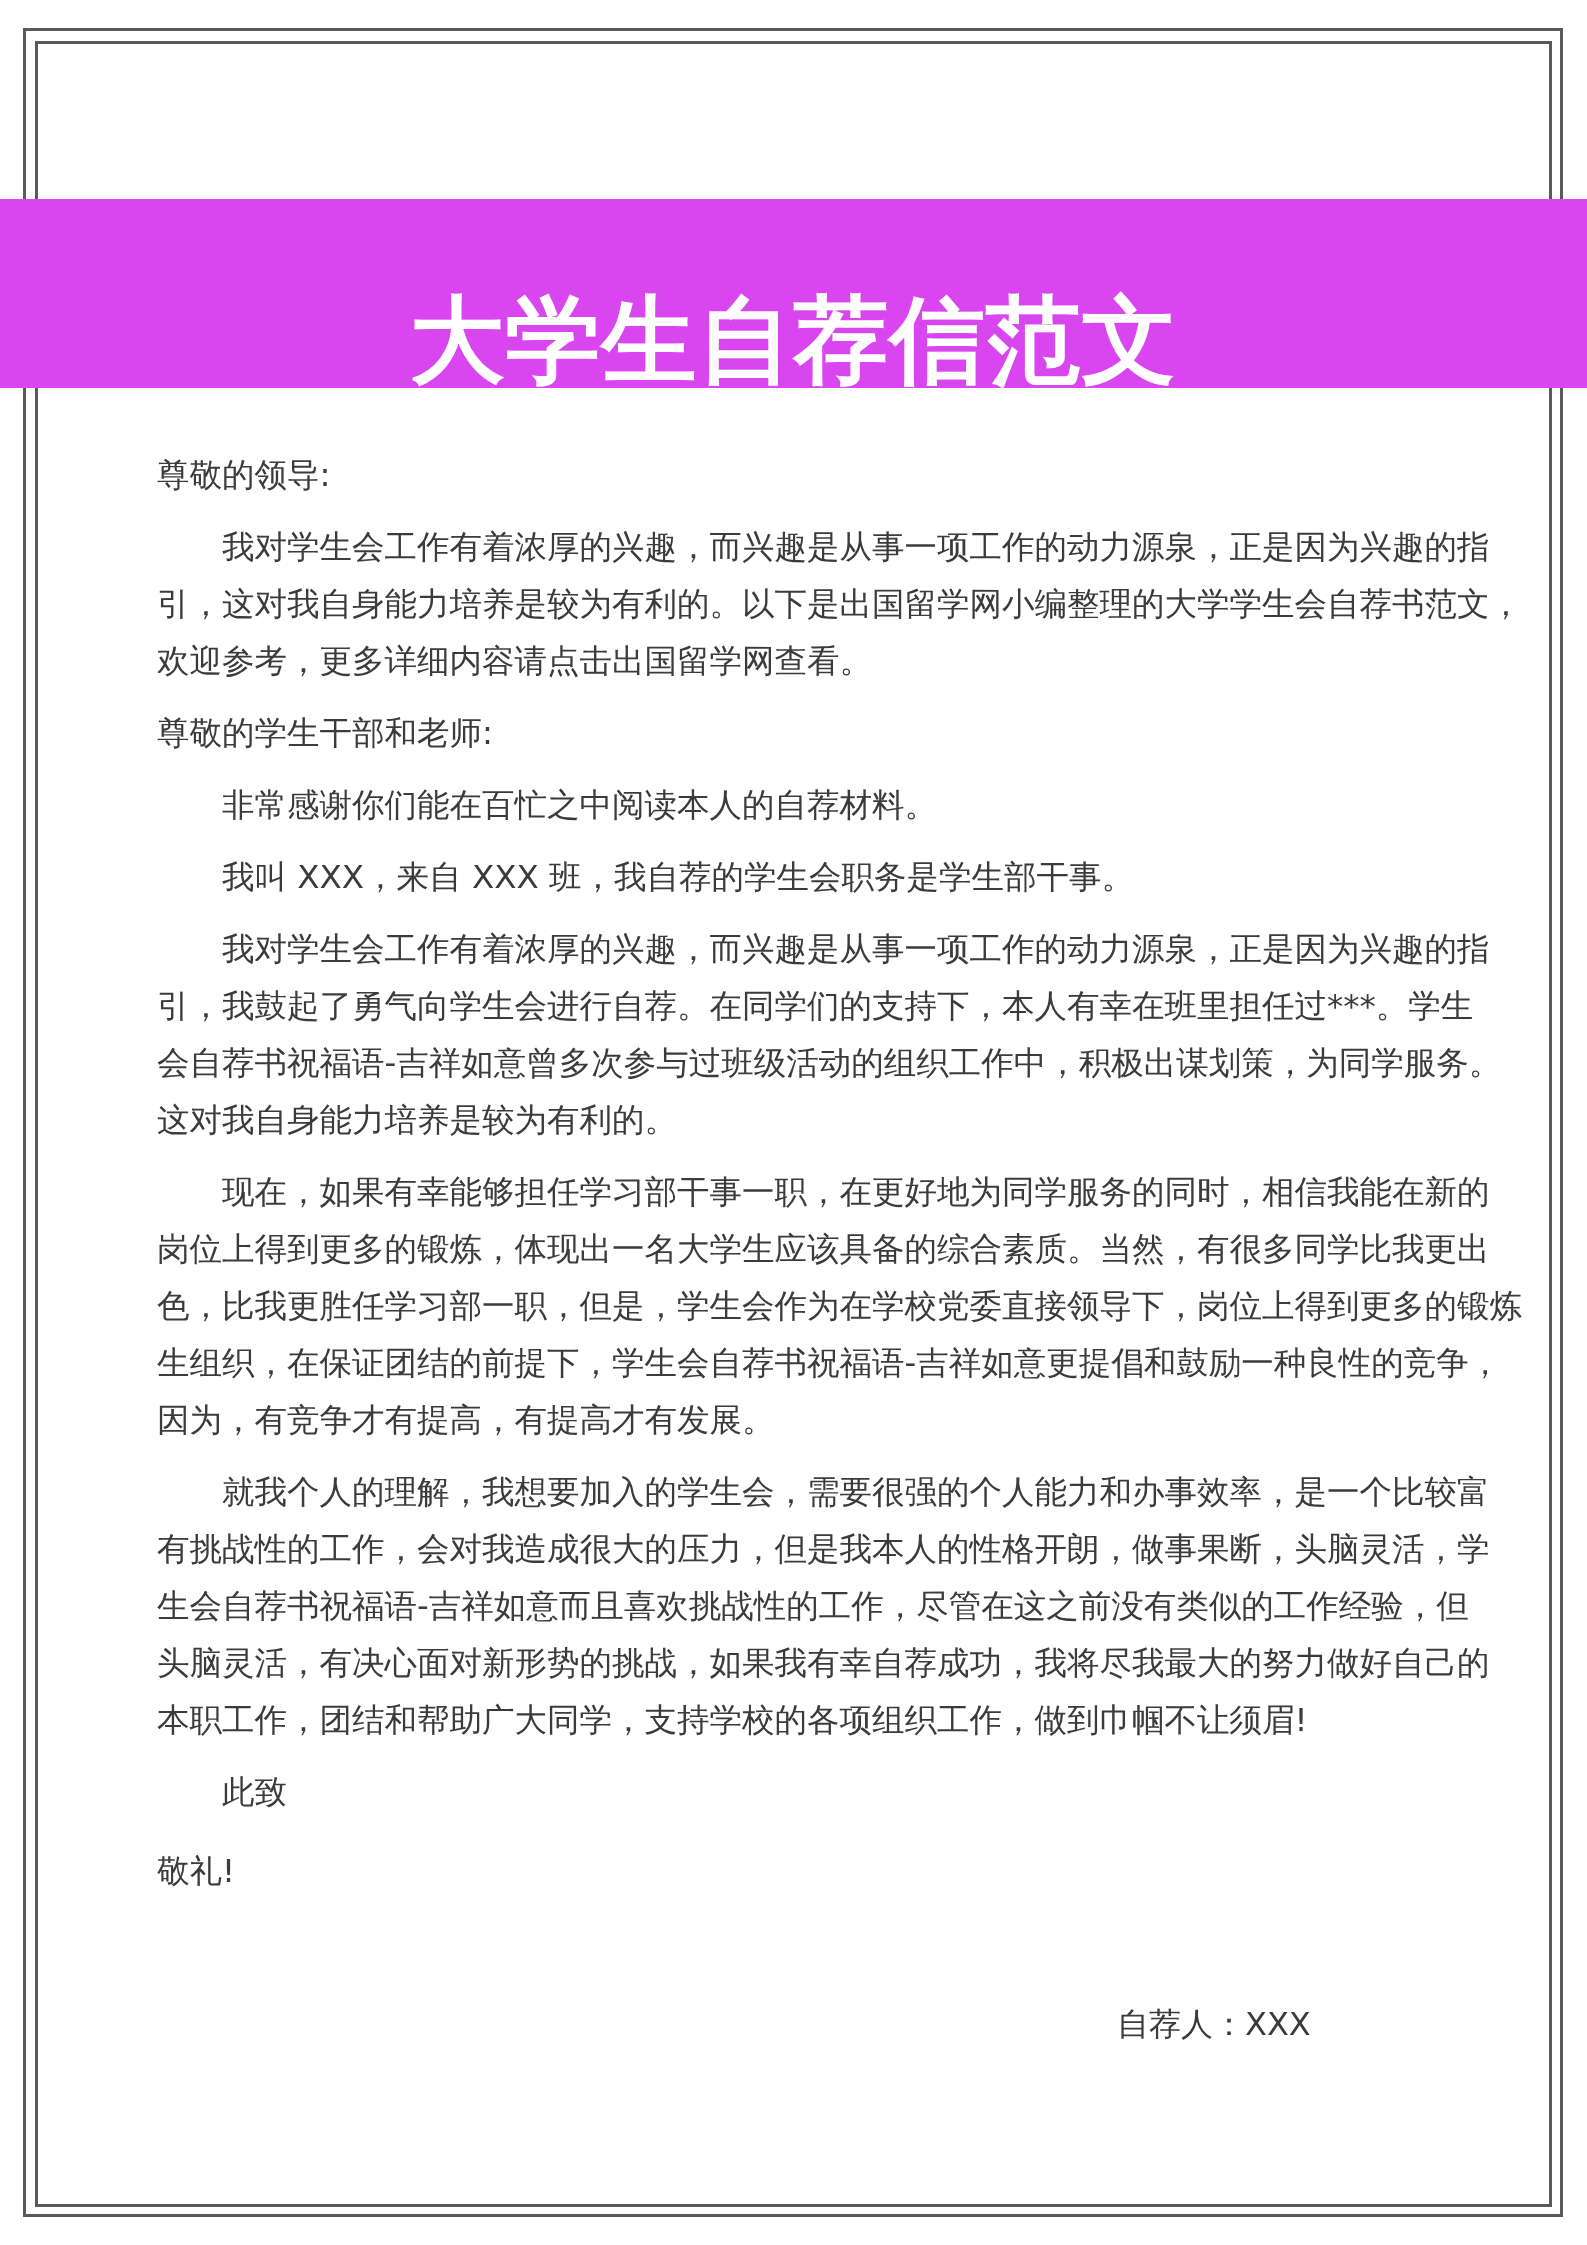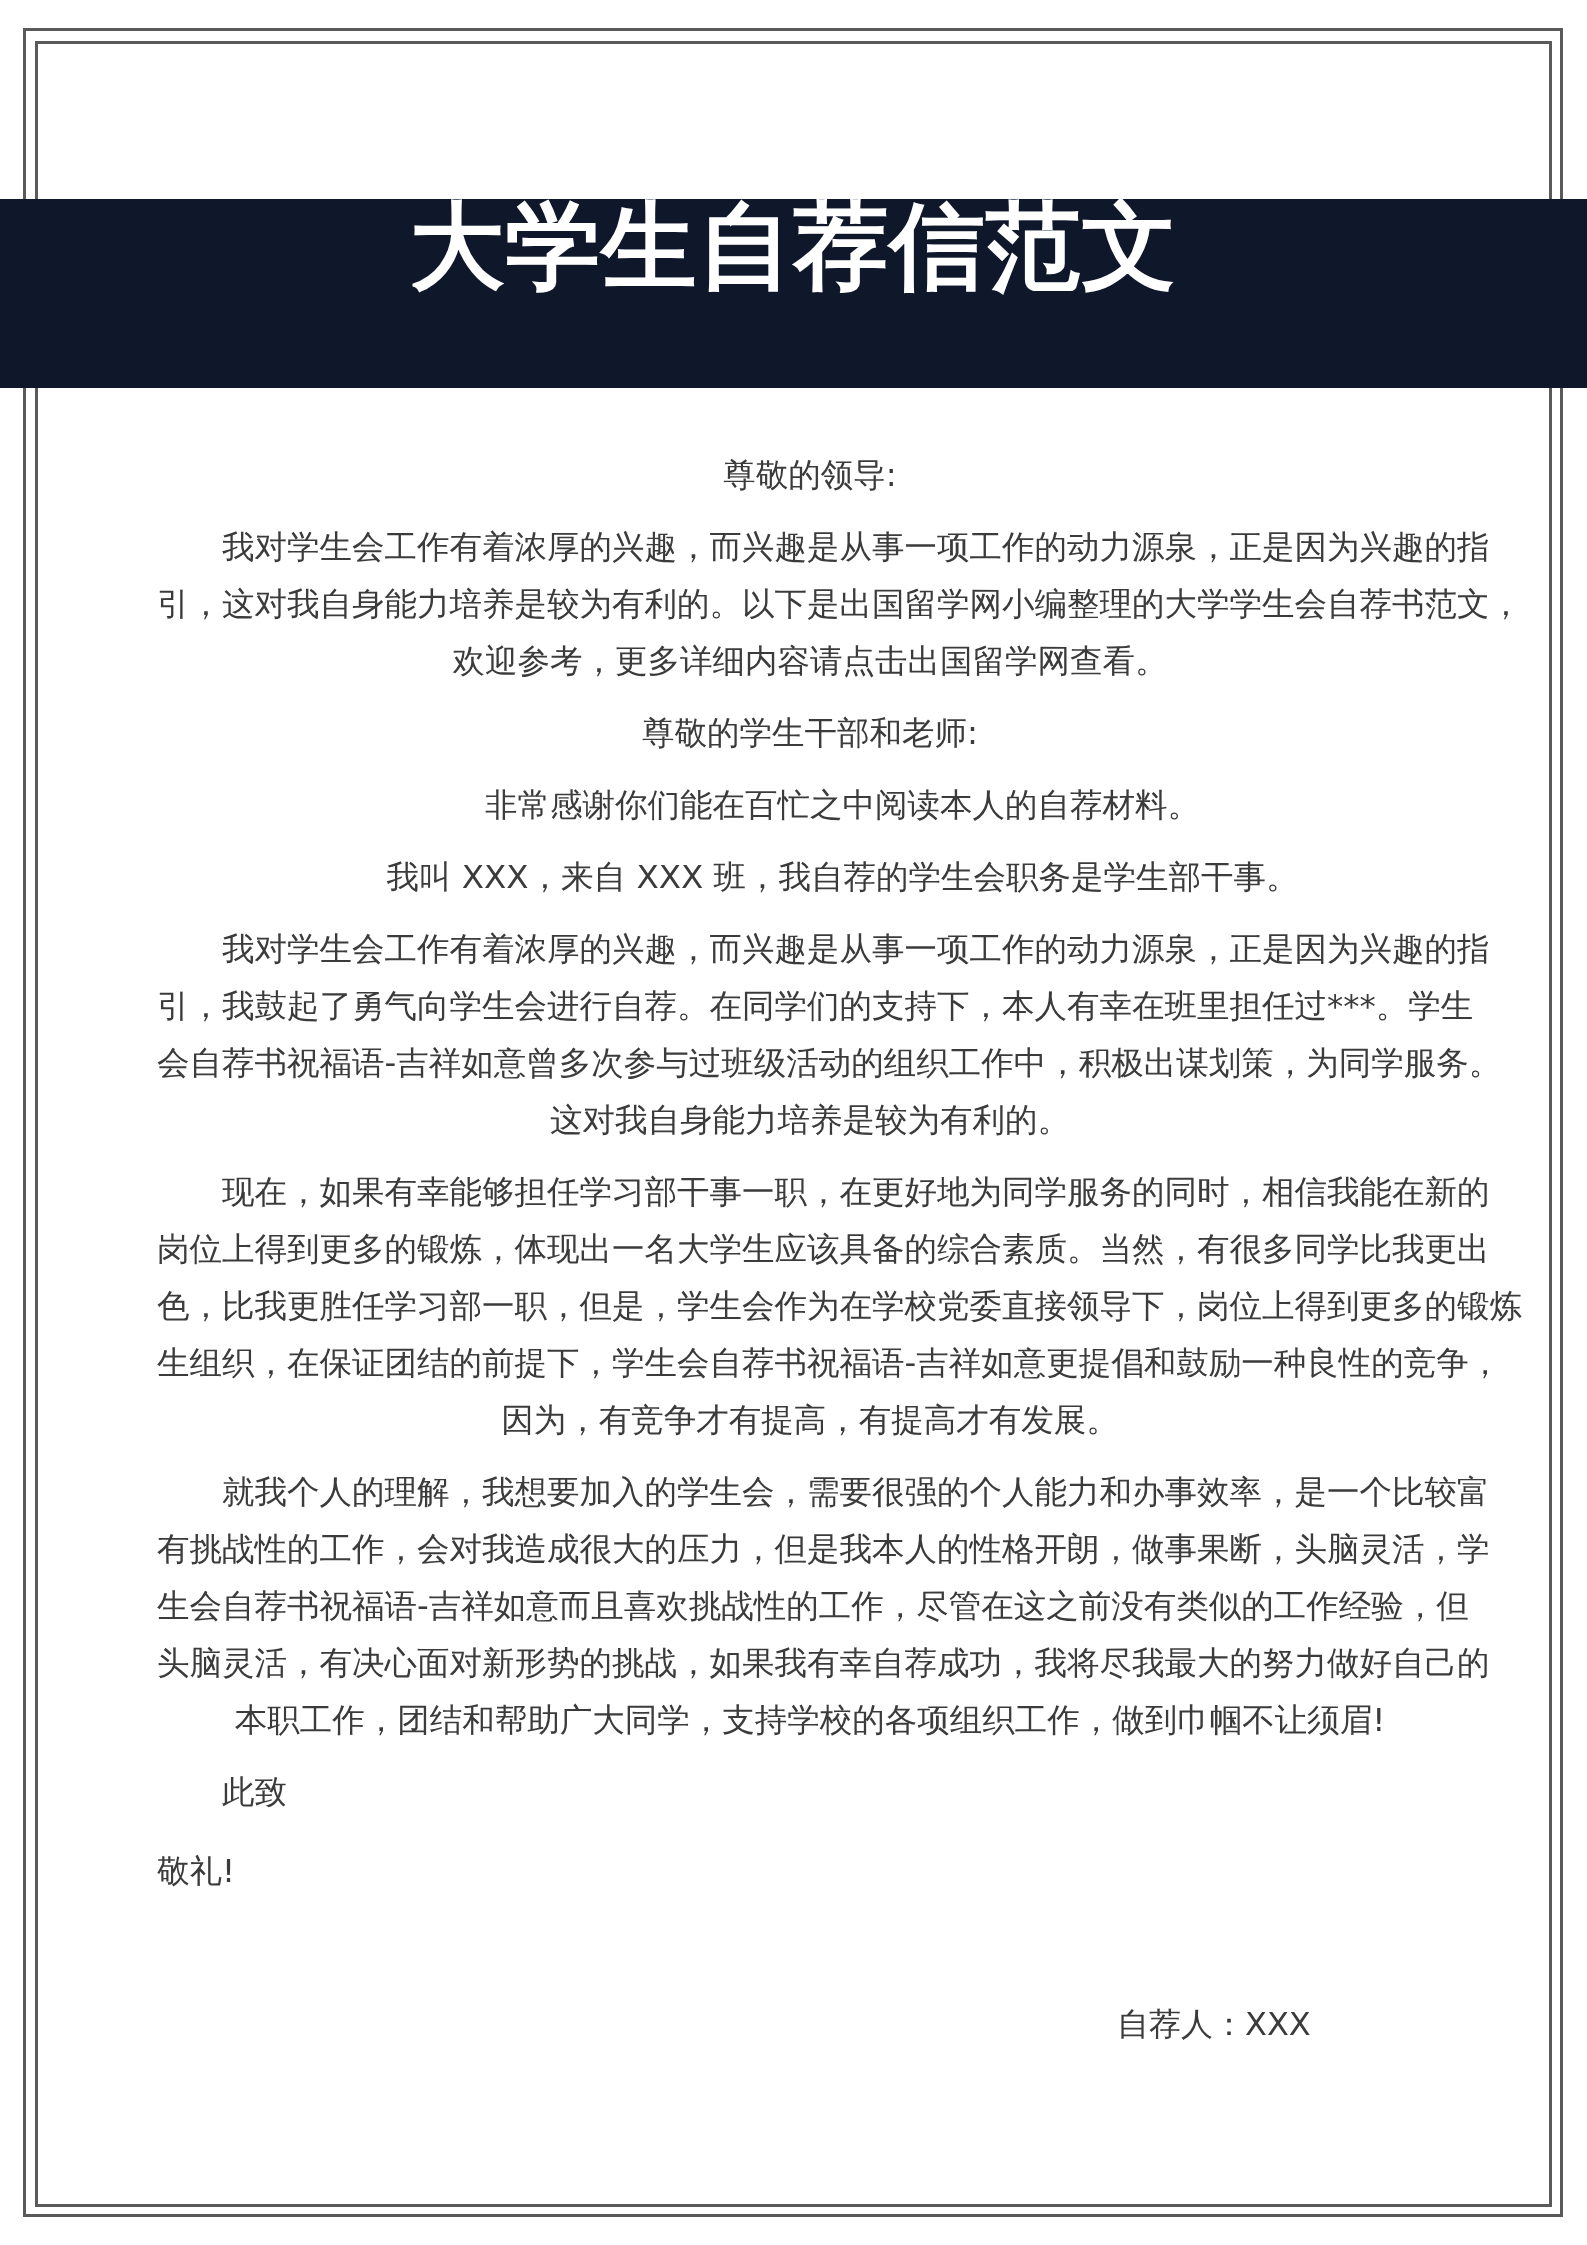--- a/index.html
+++ b/index.html
@@ -12,35 +12,35 @@
   .border-outer {
     position:absolute; left:23px; top:28px; width:1540px; height:2189px;
     box-sizing:border-box; border:3px solid #5a5a5a;
   }
   .border-inner {
     position:absolute; left:35px; top:41px; width:1517px; height:2166px;
     box-sizing:border-box; border:3px solid #5a5a5a;
   }
   .banner {
     position:absolute; left:0; top:199px; width:1587px; height:189px;
-    background:#0f172a;
-    display:flex; align-items:flex-start; justify-content:center;
+    background:#d946ef;
+    display:flex; align-items:flex-end; justify-content:center;
   }
   .banner-title {
     color:#ffffff; font-weight:bold; font-size:95px; line-height:1;
     letter-spacing:1px; white-space:nowrap;
   }
   .content {
     position:absolute; left:157px; top:447px; width:1306px;
     font-size:32.5px;
   }
   .line {
     height:57px; line-height:57px; white-space:nowrap; overflow:visible;
   }
-  .para { margin-bottom:15px;text-align:center; }
+  .para { margin-bottom:15px; }
   .indent { padding-left:65px; }
   .closing { margin-bottom:22px; }
   .signature {
     position:absolute; left:1117px; top:1996px; font-size:32px;
   }
   .signature .line { height:79px; line-height:57px; }
   .sig-gap { display:inline-block; width:63px; }
 </style>
 </head>
 <body>

